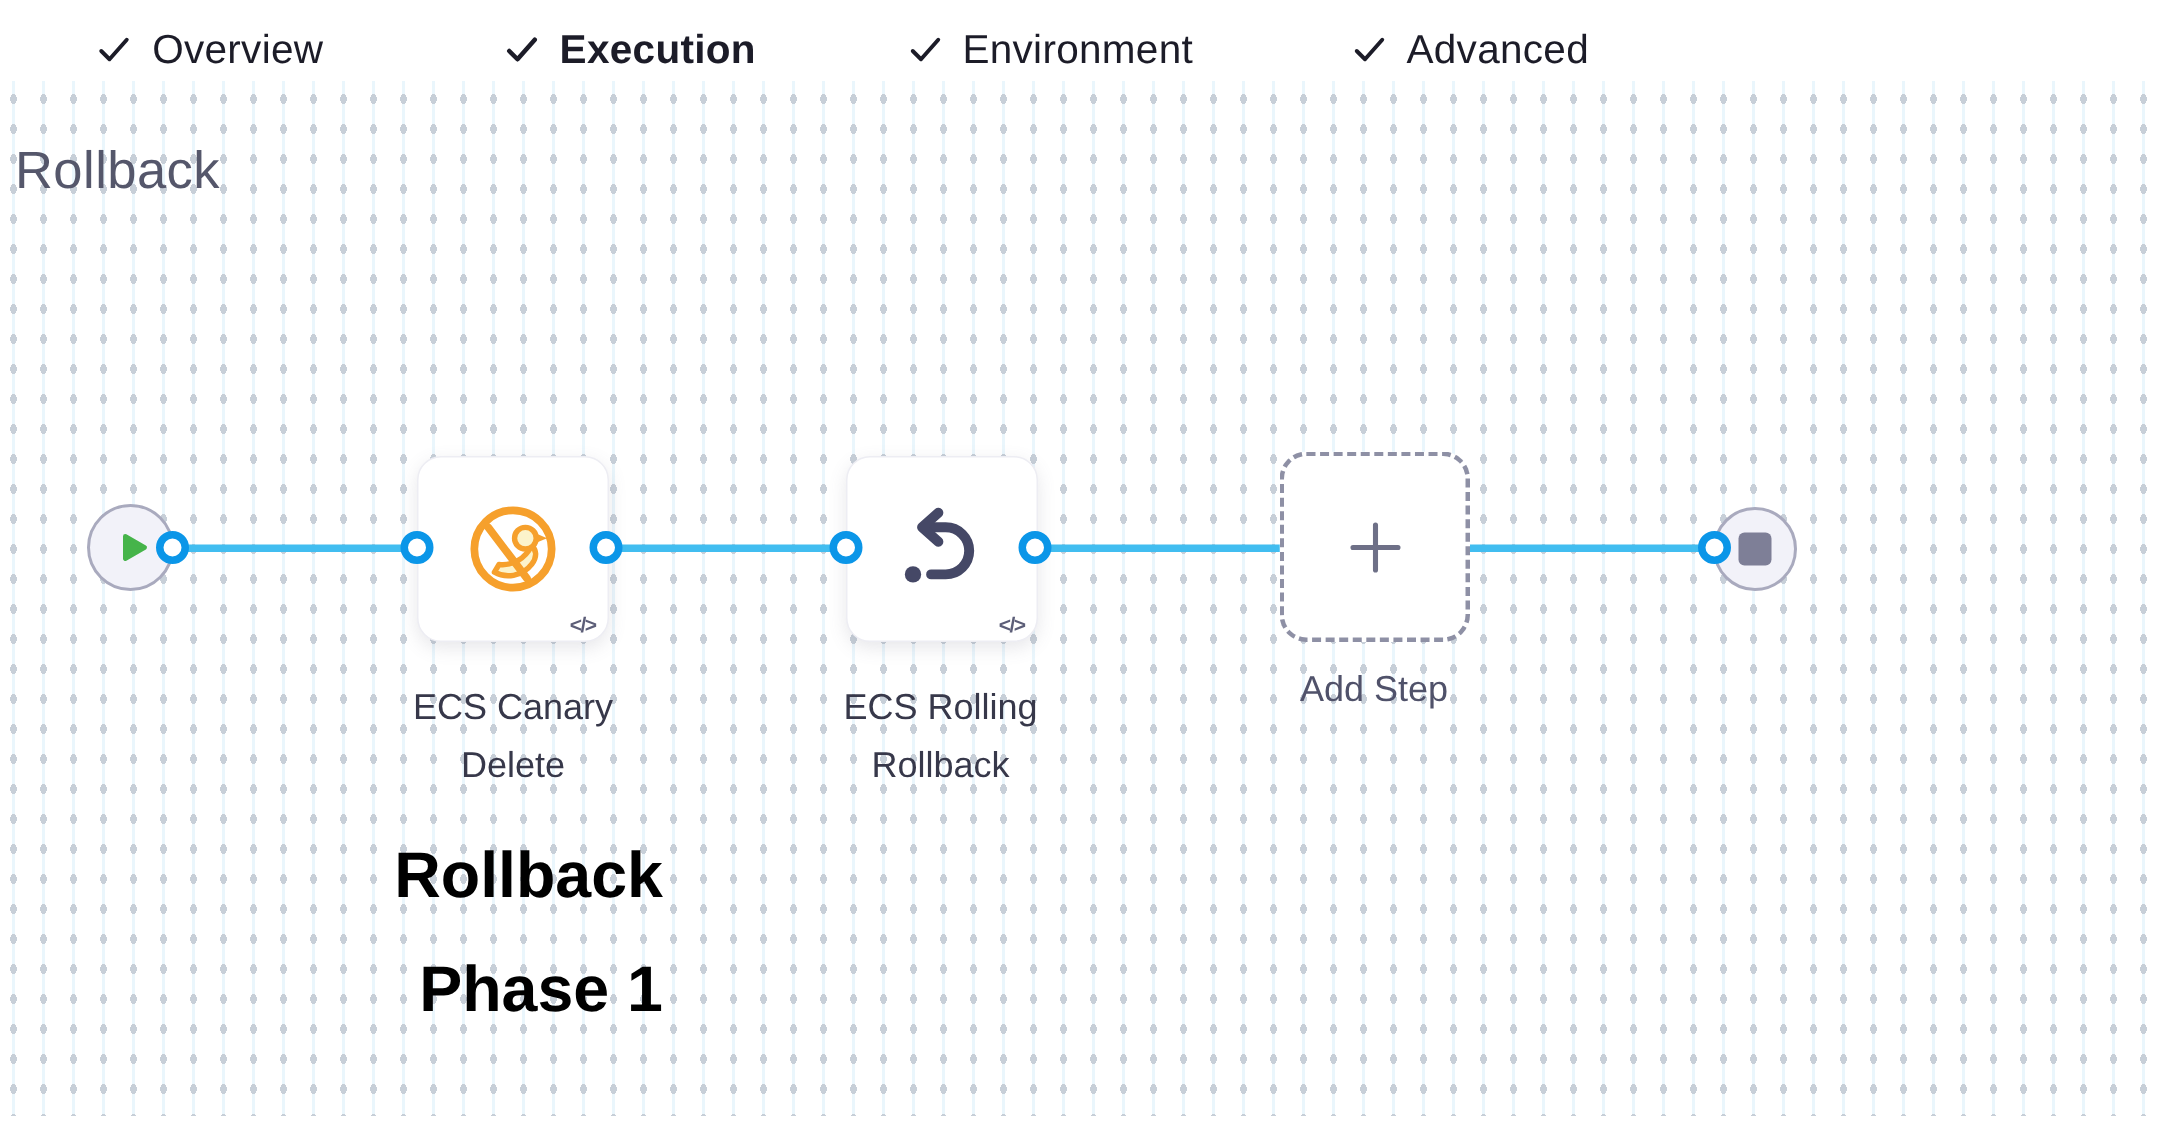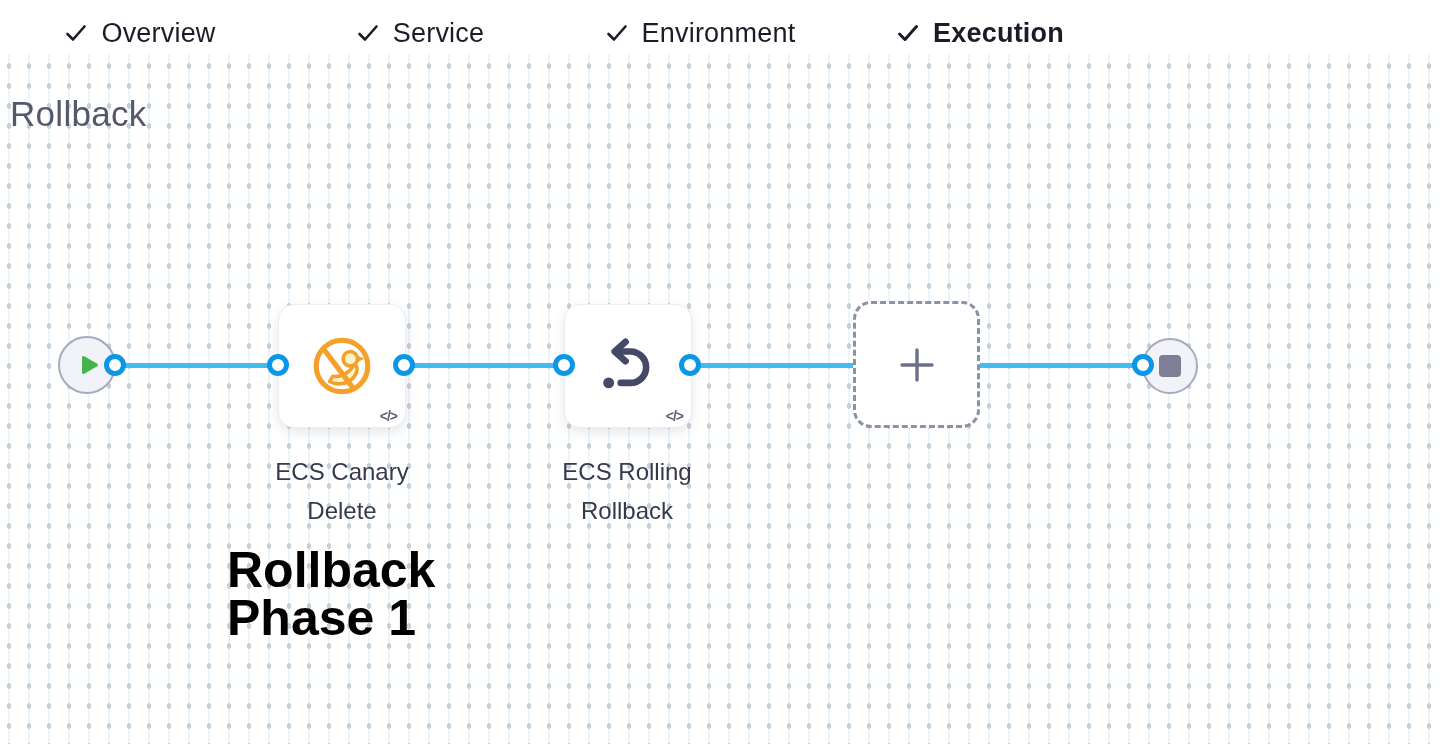--- a/index.html
+++ b/index.html
@@ -84,61 +84,61 @@
     position:absolute;top:398px;width:180px;text-align:center;
     font-size:24px;line-height:39px;color:#37384a;
   }
   .label-1{left:252px;}
   .label-2{left:537px;}
   .add-step-label{
     position:absolute;left:836px;top:392px;width:160px;text-align:center;
     font-size:24px;color:#50526a;
   }
   .annotation{
-    position:absolute;top:492px;width:215px;text-align:left;
-    font-size:50px;line-height:48px;font-weight:bold;color:#000000;
+    position:absolute;top:492px;width:215px;text-align:right;
+    font-size:43px;line-height:76px;font-weight:bold;color:#000000;
   }
   .ann-1{left:227px;}
   .ann-2{left:523px;}
 </style>
 </head>
 <body>
 
 <div class="tabbar">
   <div class="tab">
     <span class="check">
       <svg width="24" height="24" viewBox="0 0 24 24">
           <path d="M3.5 13 L9 18.5 L20.5 5.5" fill="none" stroke="#1c1c28" stroke-width="2.6" stroke-linecap="round" stroke-linejoin="round"></path>
         </svg>
     </span>
     <span>Overview</span>
   </div>
+  <div class="tab active">
+    <span class="check">
+      <svg width="24" height="24" viewBox="0 0 24 24">
+          <path d="M3.5 13 L9 18.5 L20.5 5.5" fill="none" stroke="#1c1c28" stroke-width="3" stroke-linecap="round" stroke-linejoin="round"></path>
+        </svg>
+    </span>
+    <span>Execution</span>
+  </div>
   <div class="tab">
     <span class="check">
       <svg width="24" height="24" viewBox="0 0 24 24">
           <path d="M3.5 13 L9 18.5 L20.5 5.5" fill="none" stroke="#1c1c28" stroke-width="2.6" stroke-linecap="round" stroke-linejoin="round"></path>
         </svg>
     </span>
-    <span>Service</span>
+    <span>Environment</span>
   </div>
   <div class="tab">
     <span class="check">
       <svg width="24" height="24" viewBox="0 0 24 24">
           <path d="M3.5 13 L9 18.5 L20.5 5.5" fill="none" stroke="#1c1c28" stroke-width="2.6" stroke-linecap="round" stroke-linejoin="round"></path>
         </svg>
     </span>
-    <span>Environment</span>
-  </div>
-  <div class="tab active">
-    <span class="check">
-      <svg width="24" height="24" viewBox="0 0 24 24">
-          <path d="M3.5 13 L9 18.5 L20.5 5.5" fill="none" stroke="#1c1c28" stroke-width="3" stroke-linecap="round" stroke-linejoin="round"></path>
-        </svg>
-    </span>
-    <span>Execution</span>
+    <span>Advanced</span>
   </div>
 </div>
 
 <div class="canvas">
 
   <h2 class="section-title">Rollback</h2>
 
   <div class="flow-line"></div>
 
   <div class="node-circle node-start">
@@ -187,16 +187,17 @@
 
   <div class="port" style="left:104px;top:300px;"></div>
   <div class="port" style="left:267px;top:300px;"></div>
   <div class="port" style="left:393px;top:300px;"></div>
   <div class="port" style="left:553px;top:300px;"></div>
   <div class="port" style="left:679px;top:300px;"></div>
   <div class="port" style="left:1132px;top:300px;"></div>
 
   <div class="step-label label-2">ECS Rolling Rollback</div>
   <div class="step-label label-1">ECS Canary Delete</div>
+  <div class="add-step-label">Add Step</div>
 
   <div class="annotation ann-1">Rollback Phase 1</div>
 
 </div>
 
 </body></html>

